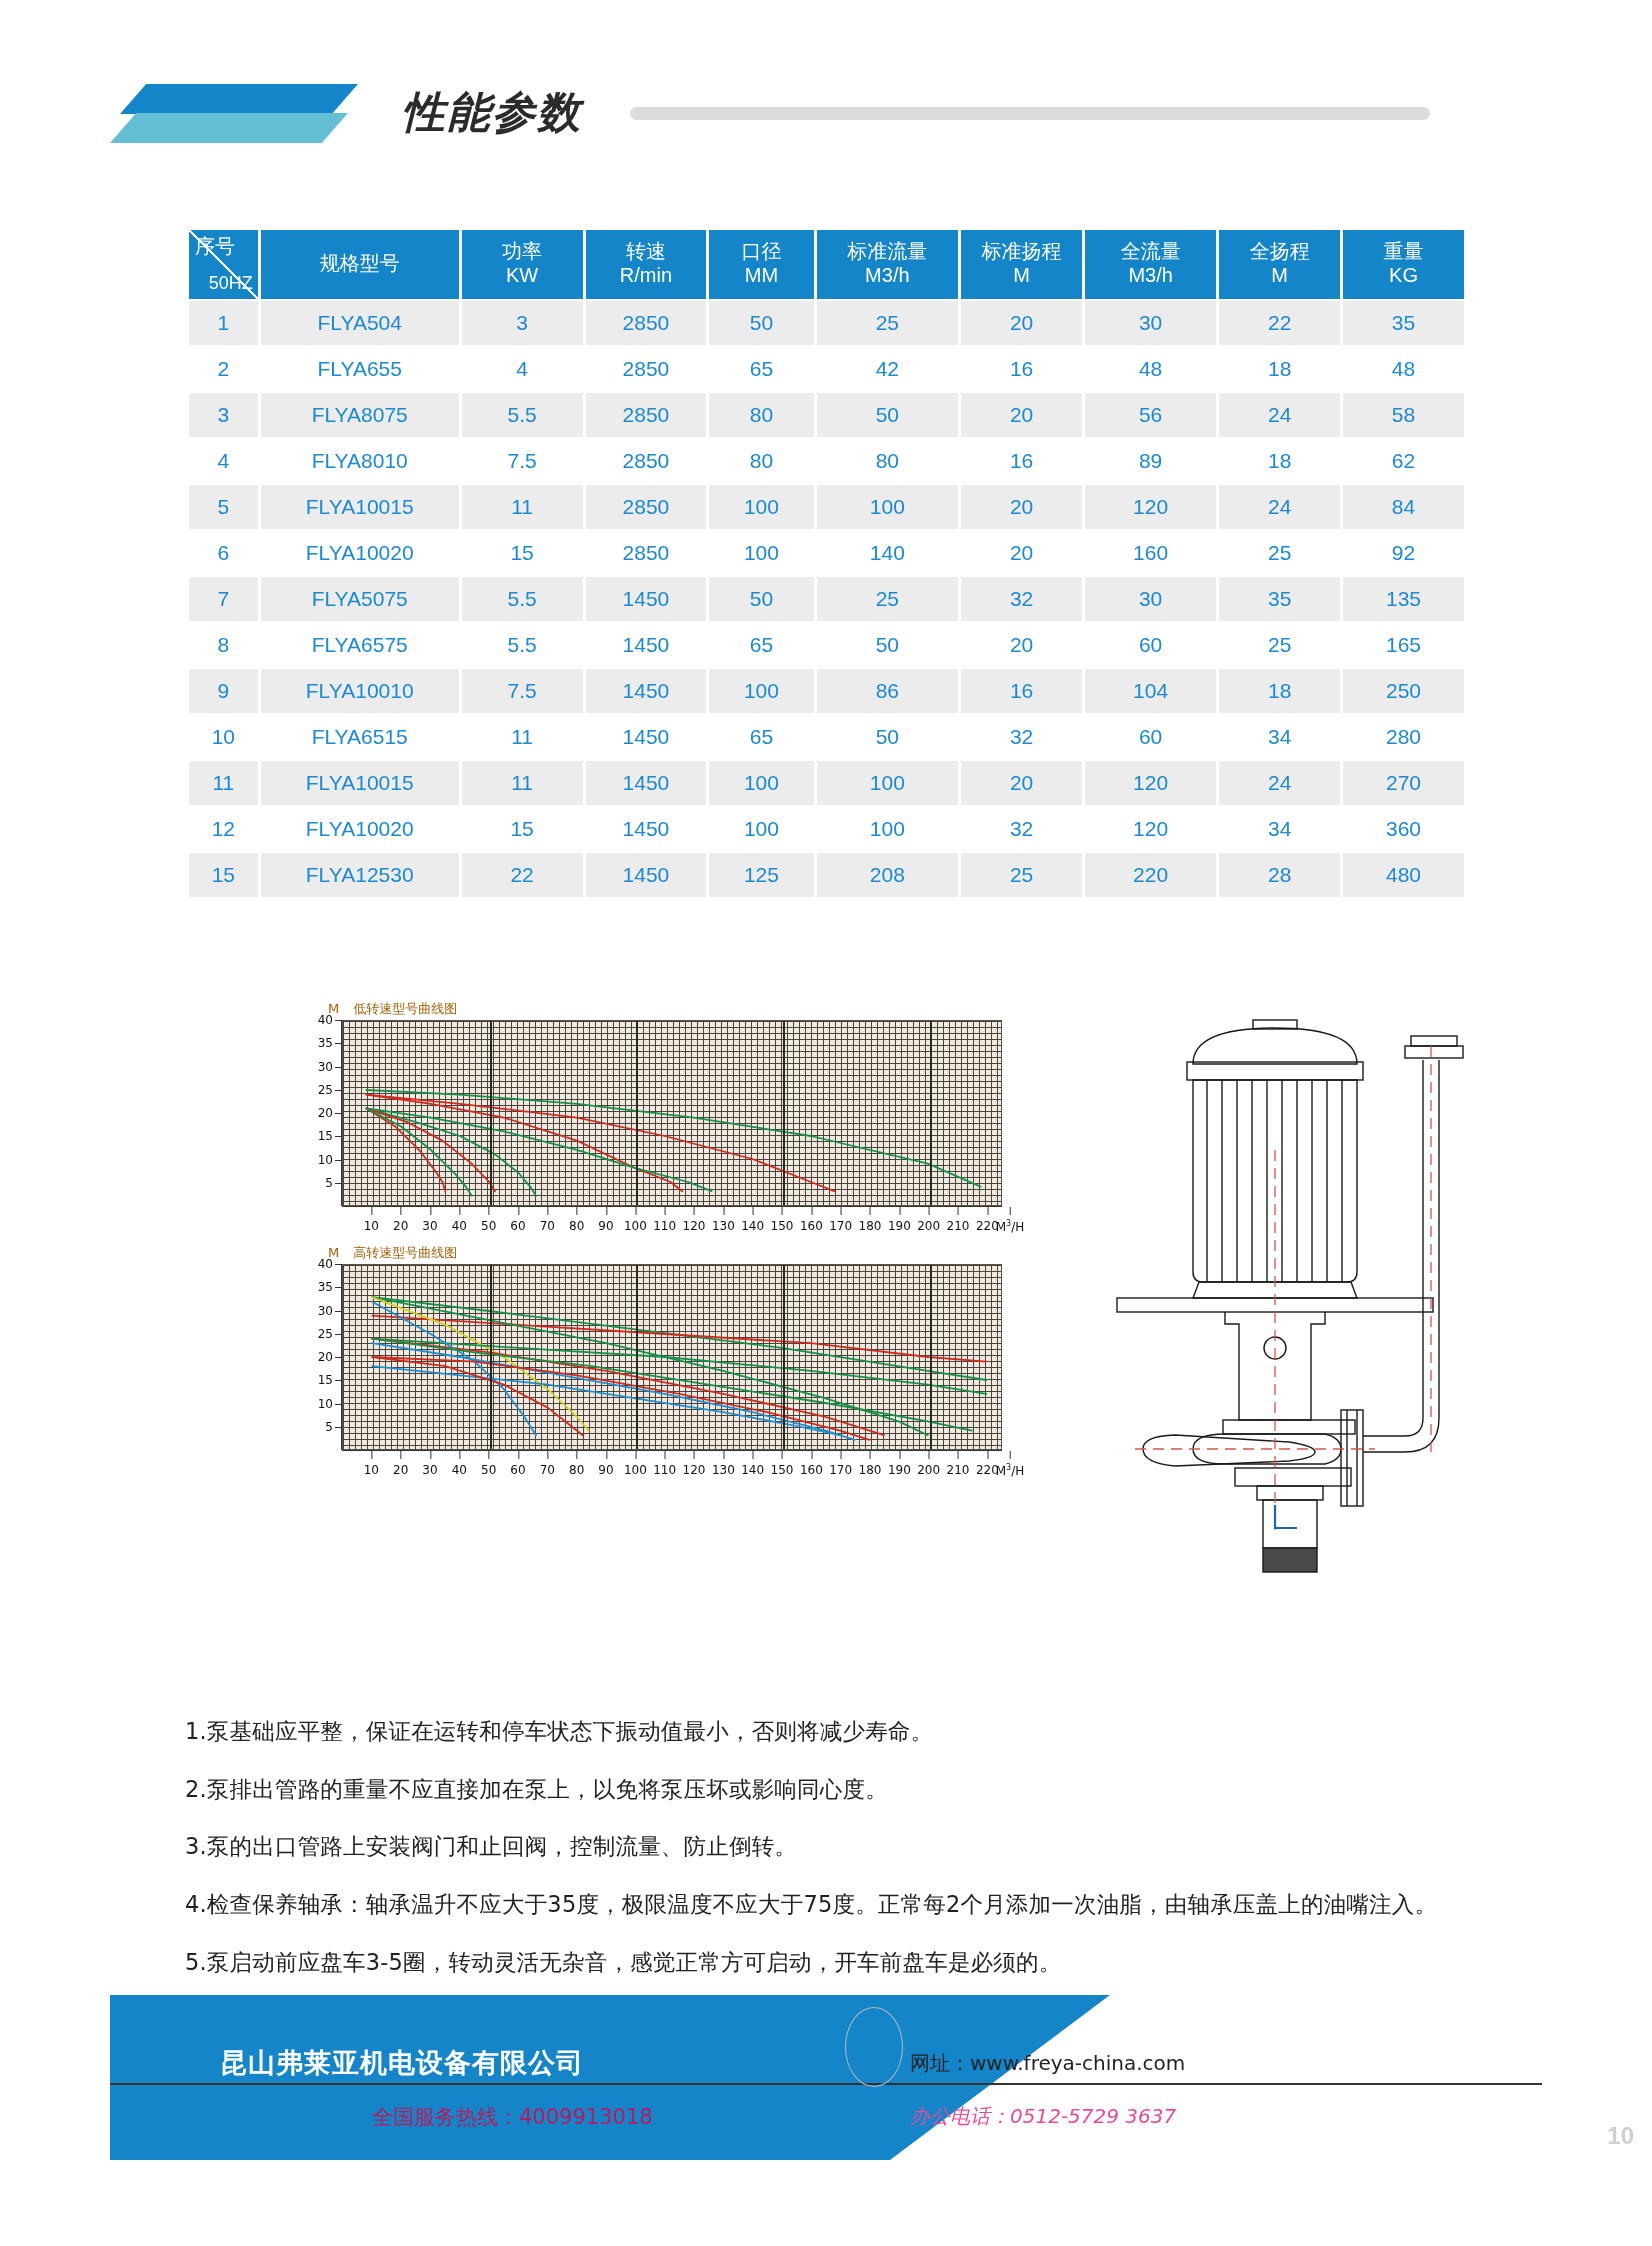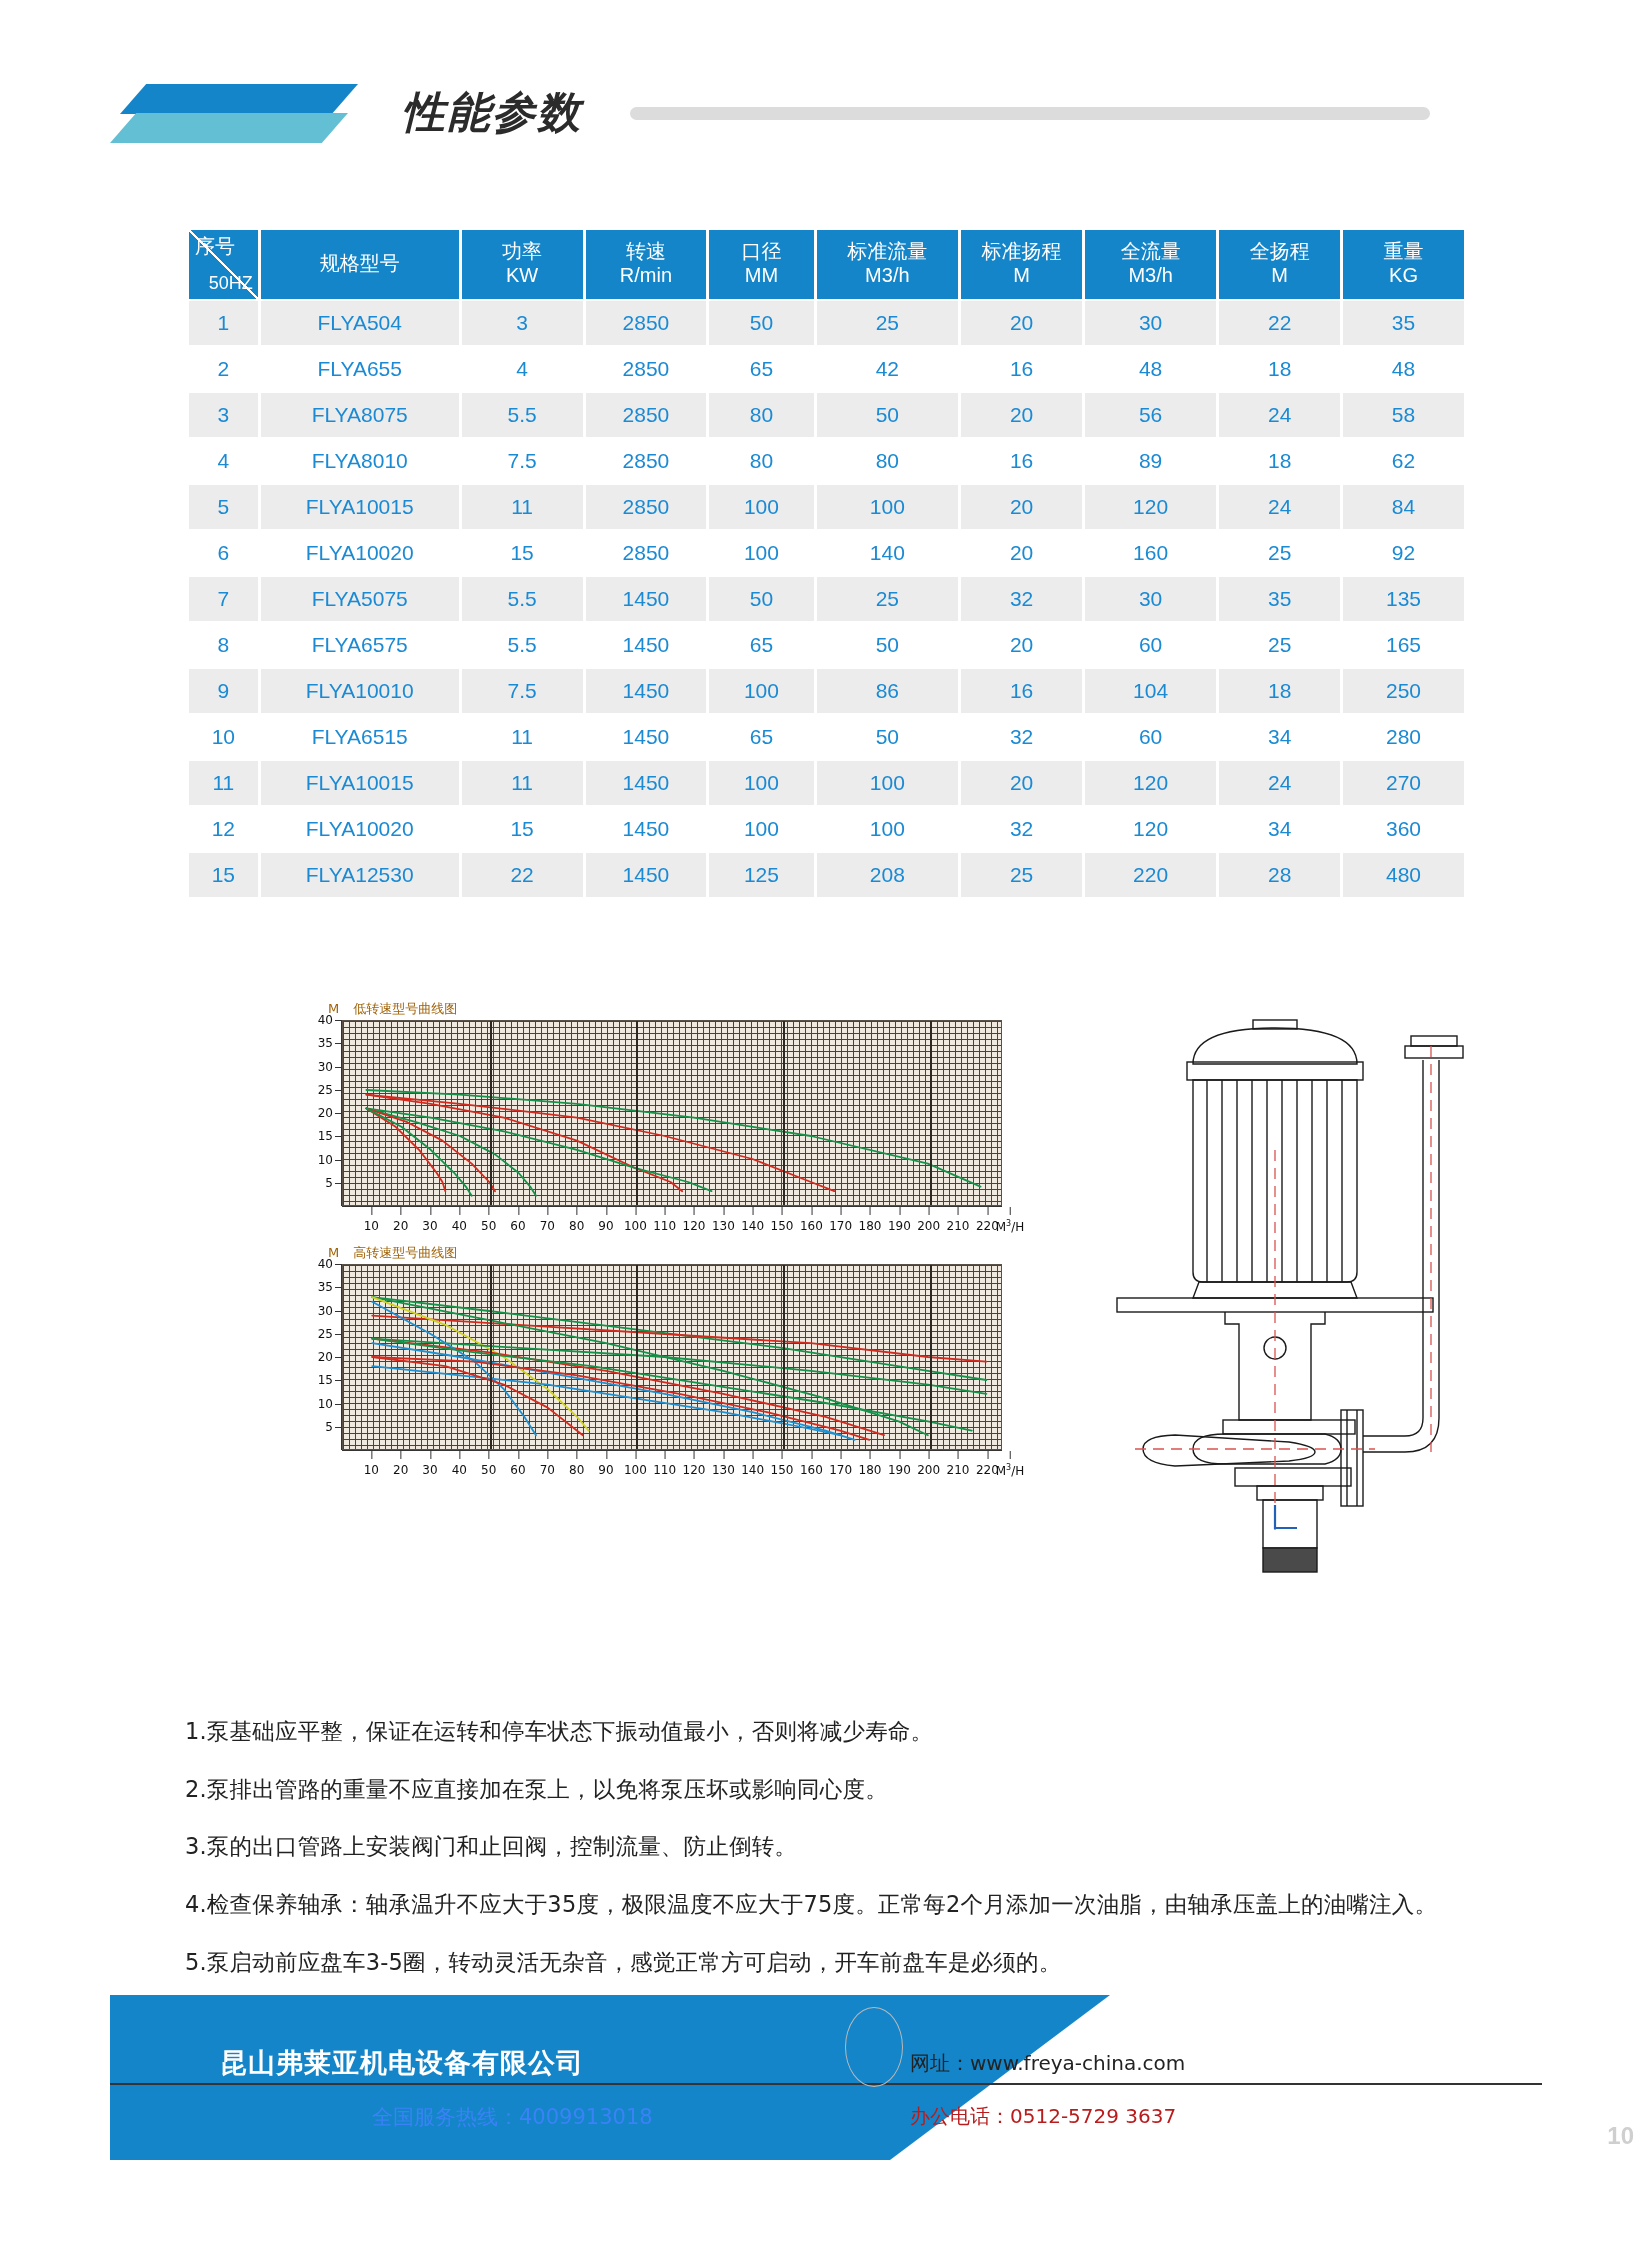--- a/index.html
+++ b/index.html
@@ -149,32 +149,33 @@
     position:absolute; left:735px; top:12px; width:58px; height:80px;
     border:1.5px solid #b9b9b9; border-radius:50%;
   }
   .footer .company {
     position:absolute; left:110px; top:50px;
     font-size:27px; color:#fff; font-weight:bold; letter-spacing:1px;
     font-family:"DejaVu Sans","Liberation Sans",sans-serif;
   }
   .footer .hotline {
     position:absolute; left:262px; top:108px;
-    font-size:21px; color:#3b82f6;
+    font-size:21px; color:#be185d;
     font-family:"DejaVu Sans","Liberation Sans",sans-serif;
   }
   .footer .website {
     position:absolute; left:800px; top:55px;
     font-size:20px; color:#222;
     font-family:"DejaVu Sans","Liberation Sans",sans-serif;
   }
   .footer .phone {
     position:absolute; left:800px; top:108px;
-    font-size:20px; color:#b91c1c;
-    font-family:"DejaVu Sans","Liberation Sans",sans-serif;
+    font-size:20px; color:#ec4899;
+    font-family:"DejaVu Sans","Liberation Sans",sans-serif;
+    font-style:italic;
   }
   .page-no {
     position:absolute; right:18px; bottom:96px;
     font-size:24px; color:#cfcfcf; font-weight:bold;
   }
 </style>
 </head>
 <body>
 
 <div class="page">

